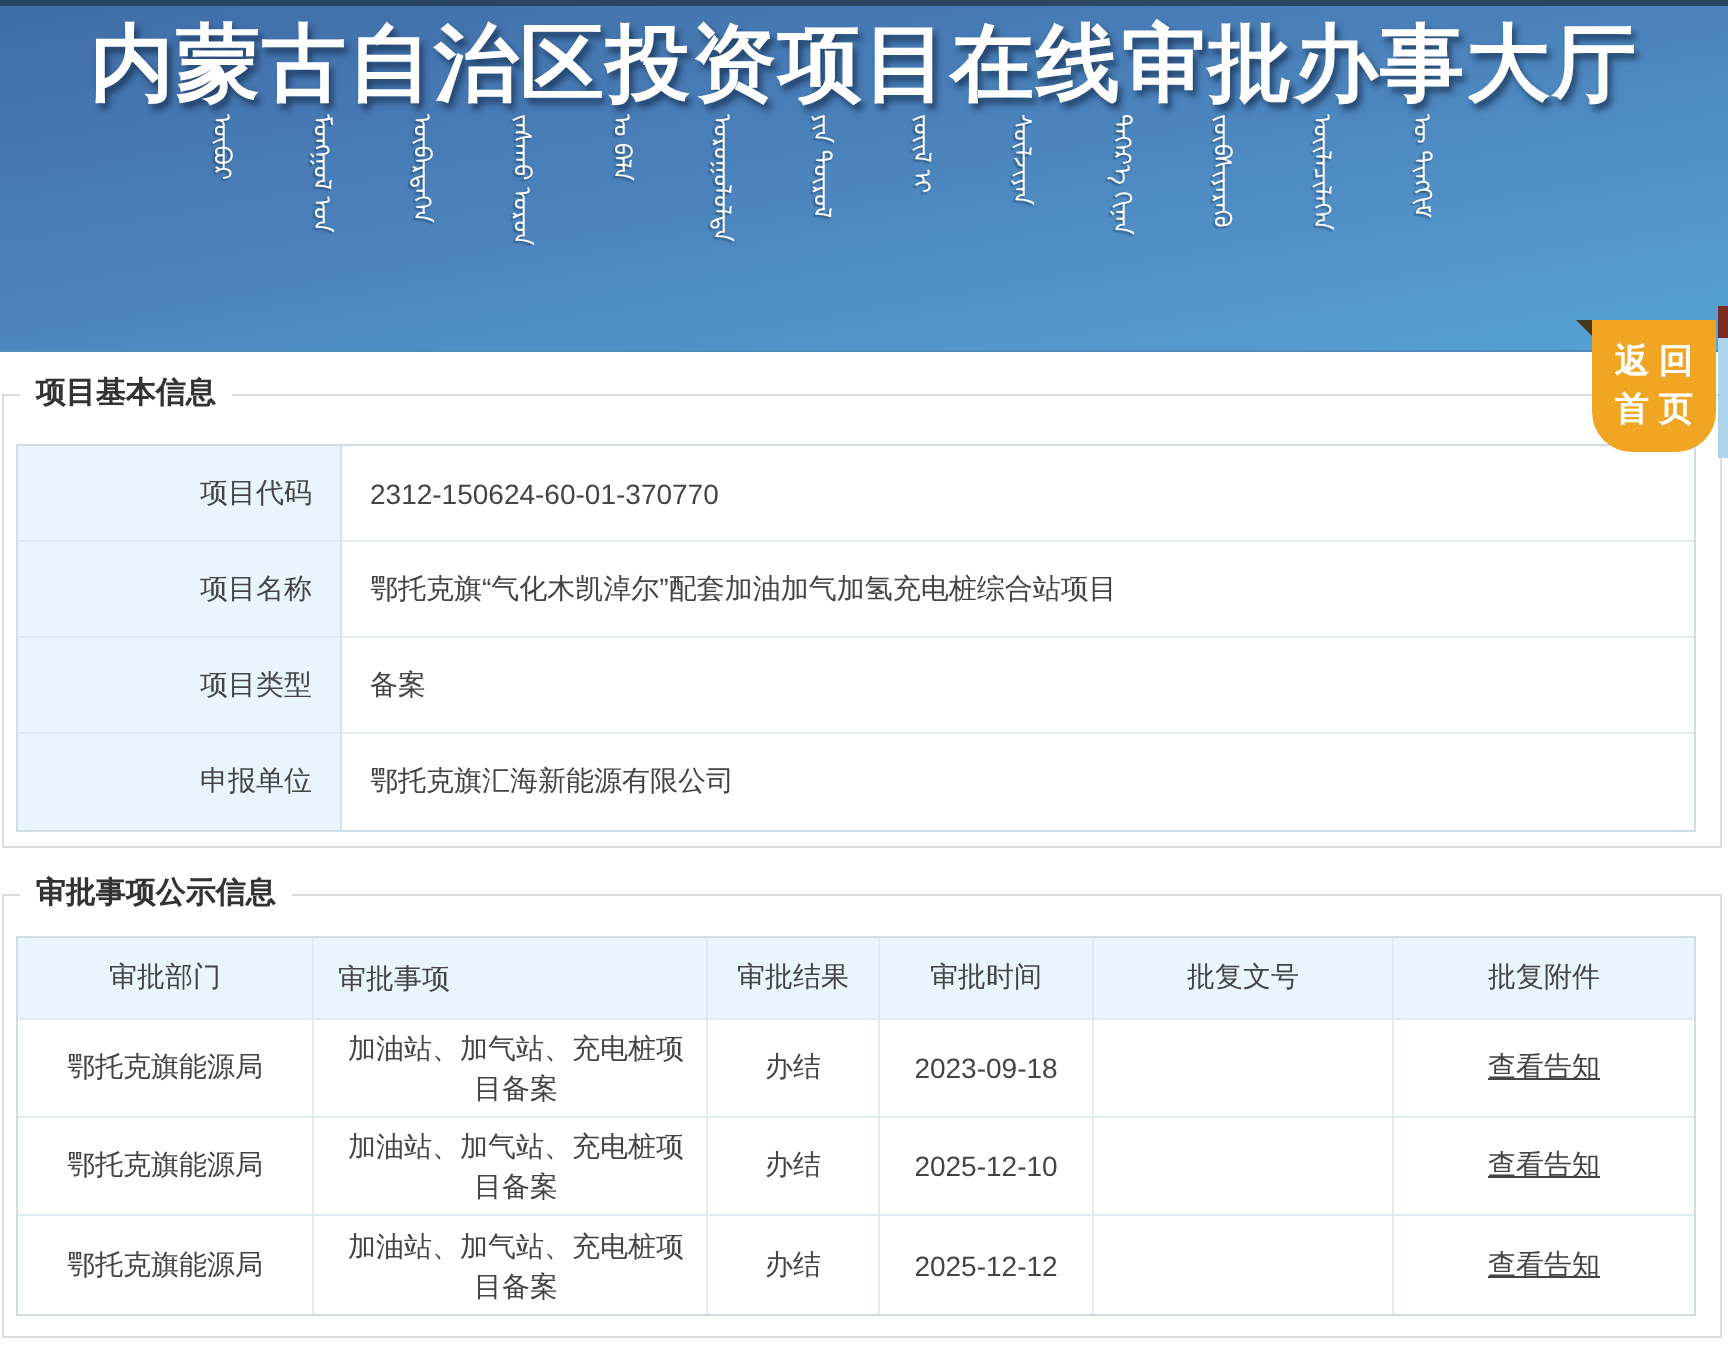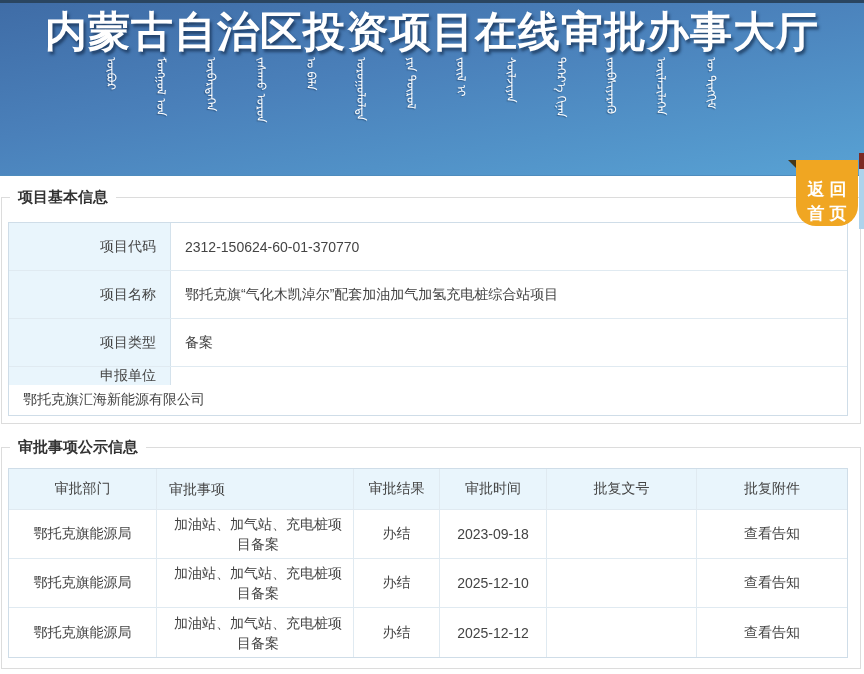--- a/index.html
+++ b/index.html
@@ -33,21 +33,21 @@
   .subtitle {
     position:absolute; top:129px; left:0; width:100%;
     text-align:center; color:#fff; font-size:19px;
     text-shadow:1px 1px 2px rgba(12,32,60,.45); white-space:nowrap;
   }
 
   
   .back-btn {
     position:absolute; top:160px; left:796px; width:62px; height:66px;
     background:#f0a622; border-radius:0 0 20px 20px;
-    display:flex; flex-direction:column; align-items:center; justify-content:flex-end;
+    display:flex; flex-direction:column; align-items:center; justify-content:center;
     color:#fff; font-size:17px; font-weight:bold; line-height:24px;
     letter-spacing:5px; text-indent:5px; cursor:pointer; z-index:6;
     text-decoration:none;
   }
   .fold-left {
     position:absolute; top:160px; left:788px; width:0; height:0; z-index:5;
     border-right:8px solid #45381a; border-bottom:8px solid transparent;
   }
   .edge-sliver-red { position:absolute; top:153px; left:859px; width:5px; height:16px; background:#7c2a24; z-index:5; }
   .edge-sliver-blue { position:absolute; top:169px; left:859px; width:5px; height:60px; background:#aed3ec; z-index:5; }
@@ -64,21 +64,21 @@
     font-size:15px; font-weight:bold; color:#333; line-height:20px;
     white-space:nowrap;
   }
 
   
   .info-table {
     position:absolute; left:6px; top:24px; width:840px;
     border:1px solid #cfdde8;
   }
   .info-row { display:flex; height:48px; border-bottom:1px solid #e0eaf1; }
-  .info-row:last-child { border-bottom:none;flex-direction:column; }
+  .info-row:last-child { border-bottom:none; }
   .info-label {
     width:162px; background:#e9f5fc; border-right:1px solid #d4e2ec;
     display:flex; align-items:center; justify-content:flex-end;
     padding-right:14px; font-size:14px; color:#444; flex-shrink:0;
   }
   .info-value {
     flex:1; display:flex; align-items:center; padding-left:14px;
     font-size:14px; color:#444; background:#fff;
   }
 
@@ -93,21 +93,21 @@
   .cell {
     display:flex; align-items:center; justify-content:center;
     font-size:14px; color:#444; text-align:center;
     border-right:1px solid #e0eaf1; border-bottom:1px solid #e0eaf1;
     padding:4px 6px; background:#fff; min-height:49px;
   }
   .cell.c6 { border-right:none; }
   .cell.hd { background:#e9f5fc; min-height:41px; }
   .cell.left { justify-content:flex-start; text-align:center; padding-left:12px; line-height:20px; }
   .row-last .cell, .cell.row-last { border-bottom:none; }
-  .cell.link { cursor:pointer; }
+  .cell.link { cursor:pointer;text-decoration:underline; }
 </style>
 </head>
 <body>
 
 <div class="page">
 
   <div class="hdr">
     <div class="hdr-strip"></div>
     <div class="title-cn">内蒙古自治区投资项目在线审批办事大厅</div>
     <div class="title-mn">ᠥᠪᠥᠷ ᠮᠣᠩᠭᠣᠯ ᠤᠨ ᠥᠪᠡᠷᠲᠡᠭᠡᠨ ᠵᠠᠰᠠᠬᠤ ᠣᠷᠣᠨ ᠤ ᠪᠡᠯᠡ ᠣᠷᠣᠭᠤᠯᠤᠯᠲᠠ ᠶᠢᠨ ᠲᠥᠷᠥᠯ ᠵᠦᠢᠯ ᠢ ᠰᠦᠯᠵᠢᠶᠡᠨ ᠳᠡᠭᠡᠷ᠎ᠡ ᠬᠢᠨᠠᠨ ᠵᠥᠪᠰᠢᠶᠡᠷᠡᠬᠦ ᠦᠢᠯᠡᠴᠢᠯᠡᠭᠡᠨ ᠦ ᠲᠢᠩᠬᠢᠮ</div>

